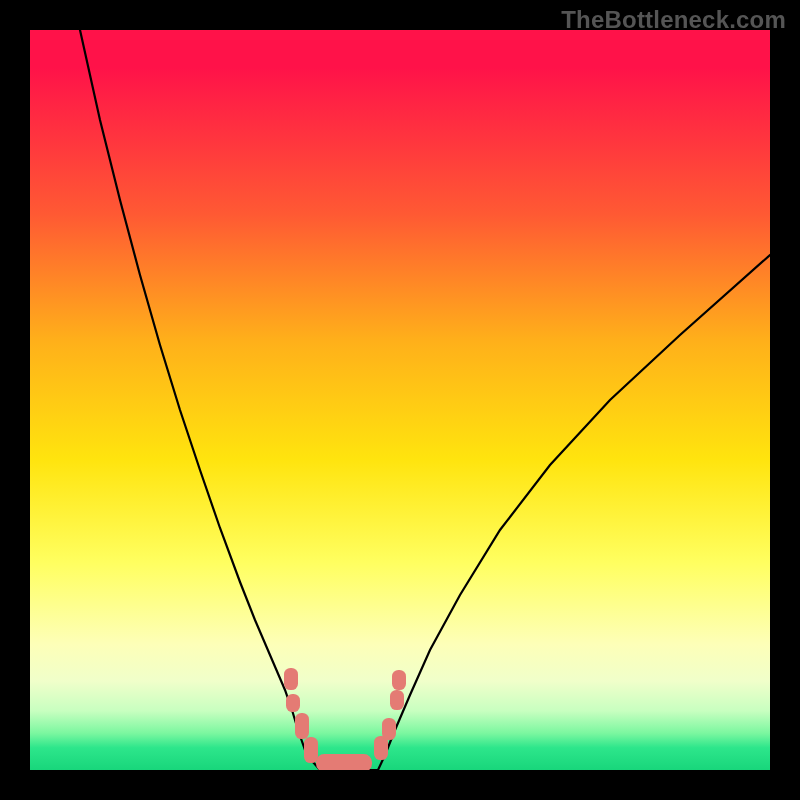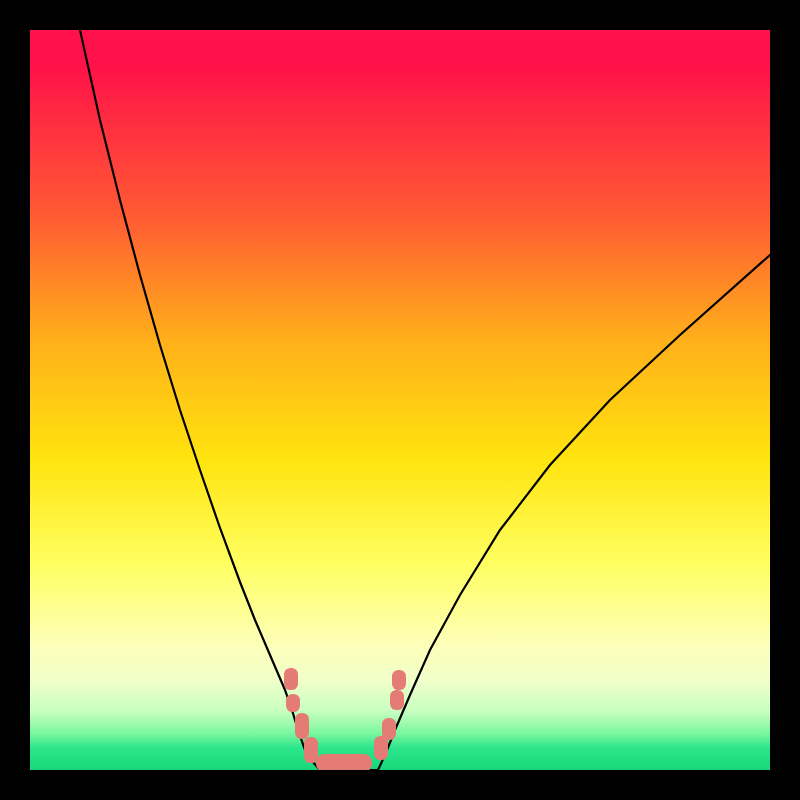--- a/index.html
+++ b/index.html
@@ -59,20 +59,21 @@
     stroke-linecap: round;
   }
   .markers rect {
     fill: #e47b74;
   }
 </style>
 </head>
 <body>
 
 <div class="frame">
+  <div class="watermark">TheBottleneck.com</div>
   <div class="plot">
     <div class="gradient"></div>
     <svg class="curve" viewBox="0 0 740 740">
       <path d="M50 0 L70 90 L90 170 L110 245 L130 315 L150 380 L170 440 L190 498 L210 552 L225 590 L240 625 L255 660 L262 680 L268 700 L275 720 L283 732 L290 740"></path>
       <path d="M290 740 L300 740 L310 740 L320 740 L330 740 L340 740 L348 740"></path>
       <path d="M348 740 L355 725 L365 700 L380 665 L400 620 L430 565 L470 500 L520 435 L580 370 L650 305 L740 225"></path>
       <g class="markers">
           <rect x="254" y="638" width="14" height="22" rx="6.363636363636363"></rect>
           <rect x="256" y="664" width="14" height="18" rx="6.363636363636363"></rect>
           <rect x="265" y="683" width="14" height="26" rx="6.363636363636363"></rect>

